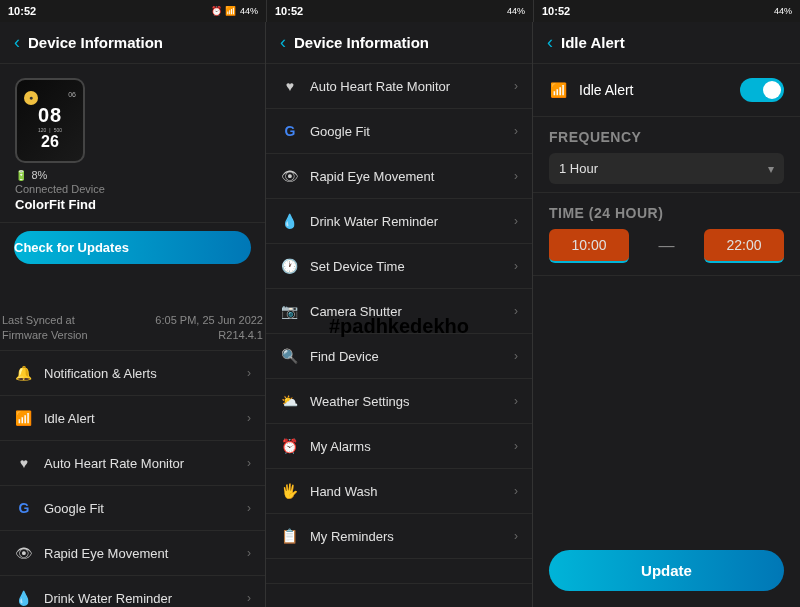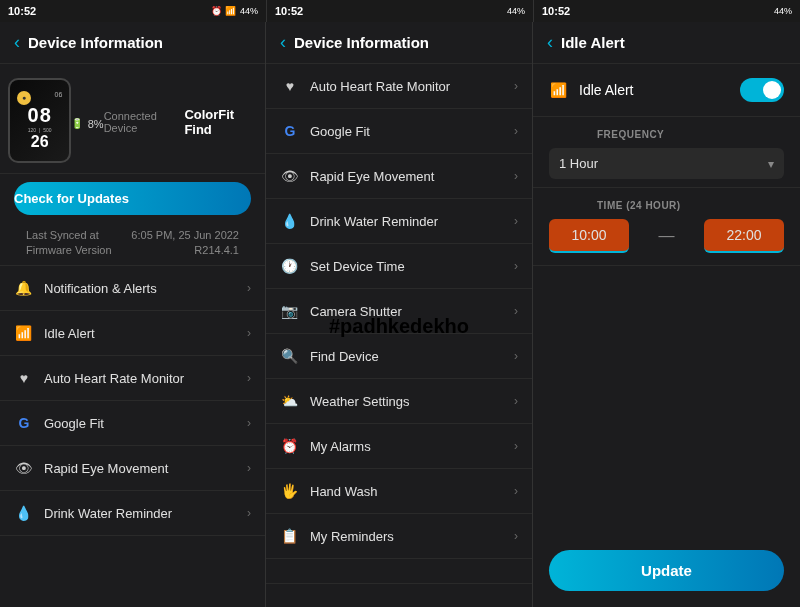--- a/index.html
+++ b/index.html
@@ -74,22 +74,22 @@
       cursor: pointer;
     }
     .panel-title {
       color: #fff;
       font-size: 15px;
       font-weight: 600;
     }
 
     .device-card {
       display: flex;
-      align-items: center;
-      padding: 14px 8px 10px;
+      flex-direction: column;
+      padding: 14px 15px 10px;
       border-bottom: 1px solid #2a2a2a;
     }
 
     .watch-image {
       width: 70px;
       height: 85px;
       background: #2a2a2a;
       border-radius: 10px;
       position: relative;
       overflow: hidden;
@@ -178,22 +178,23 @@
       border-radius: 20px;
       padding: 9px 0;
       width: calc(100% - 28px);
       font-size: 13px;
       font-weight: 600;
       cursor: pointer;
       text-align: left;
     }
 
     .sync-info {
-      padding: 6px 26px;
-      border-bottom: 1px solid #2a2a2a;
+      padding: 6px 2px;
+      border-bottom: 1px solid #2a2a2a;
+      margin-top: 36px;
     }
     .sync-row {
       display: flex;
       justify-content: space-between;
       margin-bottom: 3px;
     }
     .sync-label {
       color: #888;
       font-size: 11px;
     }
@@ -308,26 +309,25 @@
       background: #fff;
       border-radius: 50%;
     }
 
     .frequency-section {
       padding: 12px 16px 8px;
       border-bottom: 1px solid #2a2a2a;
     }
     .section-label {
       color: #888;
-      font-size: 10px;
+      font-size: 14px;
       font-weight: 600;
       letter-spacing: 0.5px;
       margin-bottom: 8px;
       text-transform: uppercase;
-      margin-left: 48px;
     }
     .frequency-select {
       display: flex;
       align-items: center;
       justify-content: space-between;
       padding: 8px 10px;
       background: #2a2a2a;
       border-radius: 6px;
       cursor: pointer;
     }

